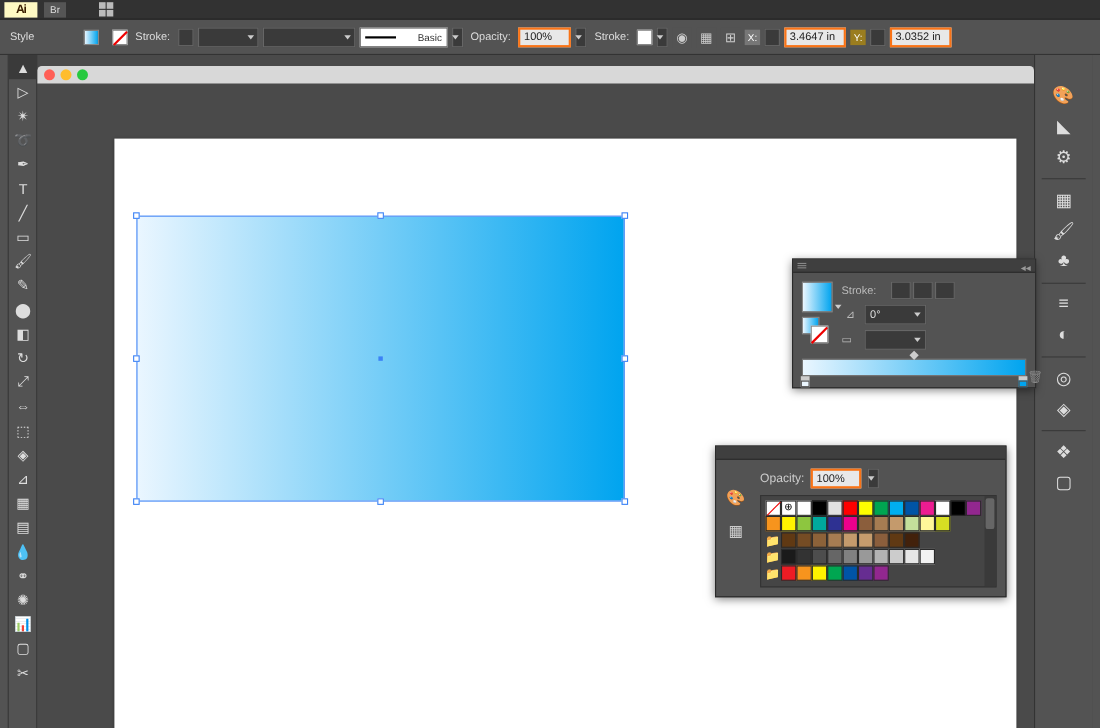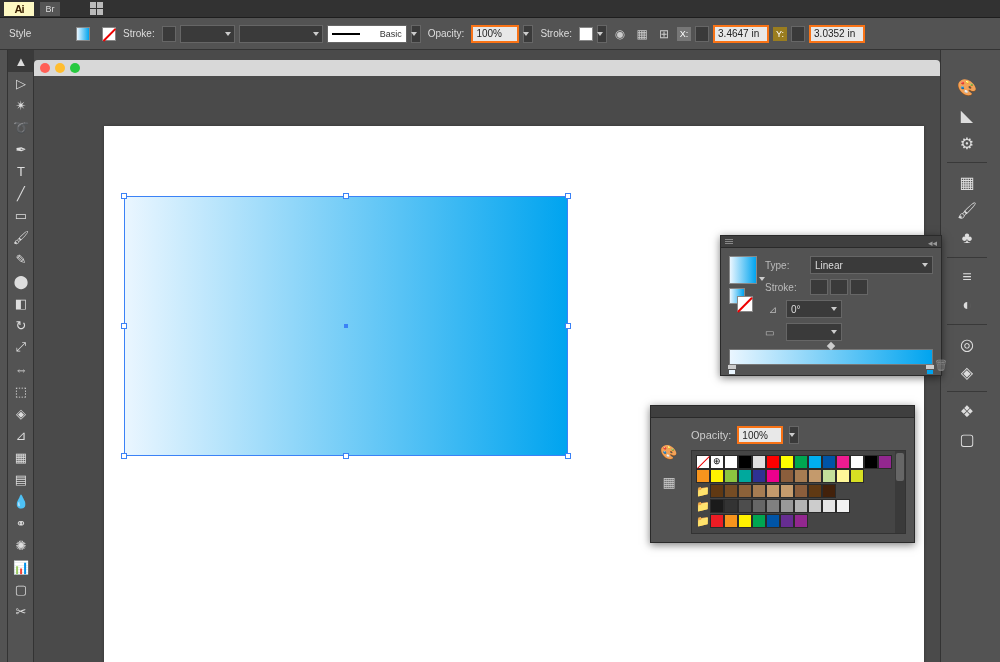--- a/index.html
+++ b/index.html
@@ -259,27 +259,20 @@
       <div class="grad-preview">
           <span class="dd-corner"></span>
         </div>
       <div class="fill-stroke-mini">
         <div class="fill"></div>
           <div class="stroke"></div>
       </div>
     </div>
     <div class="grad-controls">
       <div class="grad-row">
-        <span class="lbl">Type:</span>
-        <div class="mini-dd">
-            <span>Linear</span>
-            <span class="dd-arrow"></span>
-          </div>
-      </div>
-      <div class="grad-row">
         <span class="lbl">Stroke:</span>
         <div class="stroke-btns">
             <div></div>
             <div></div>
             <div></div>
           </div>
       </div>
       <div class="grad-row">
         <span class="angle-icon">⊿</span>
         <div class="mini-dd" style="flex:0 0 56px">

